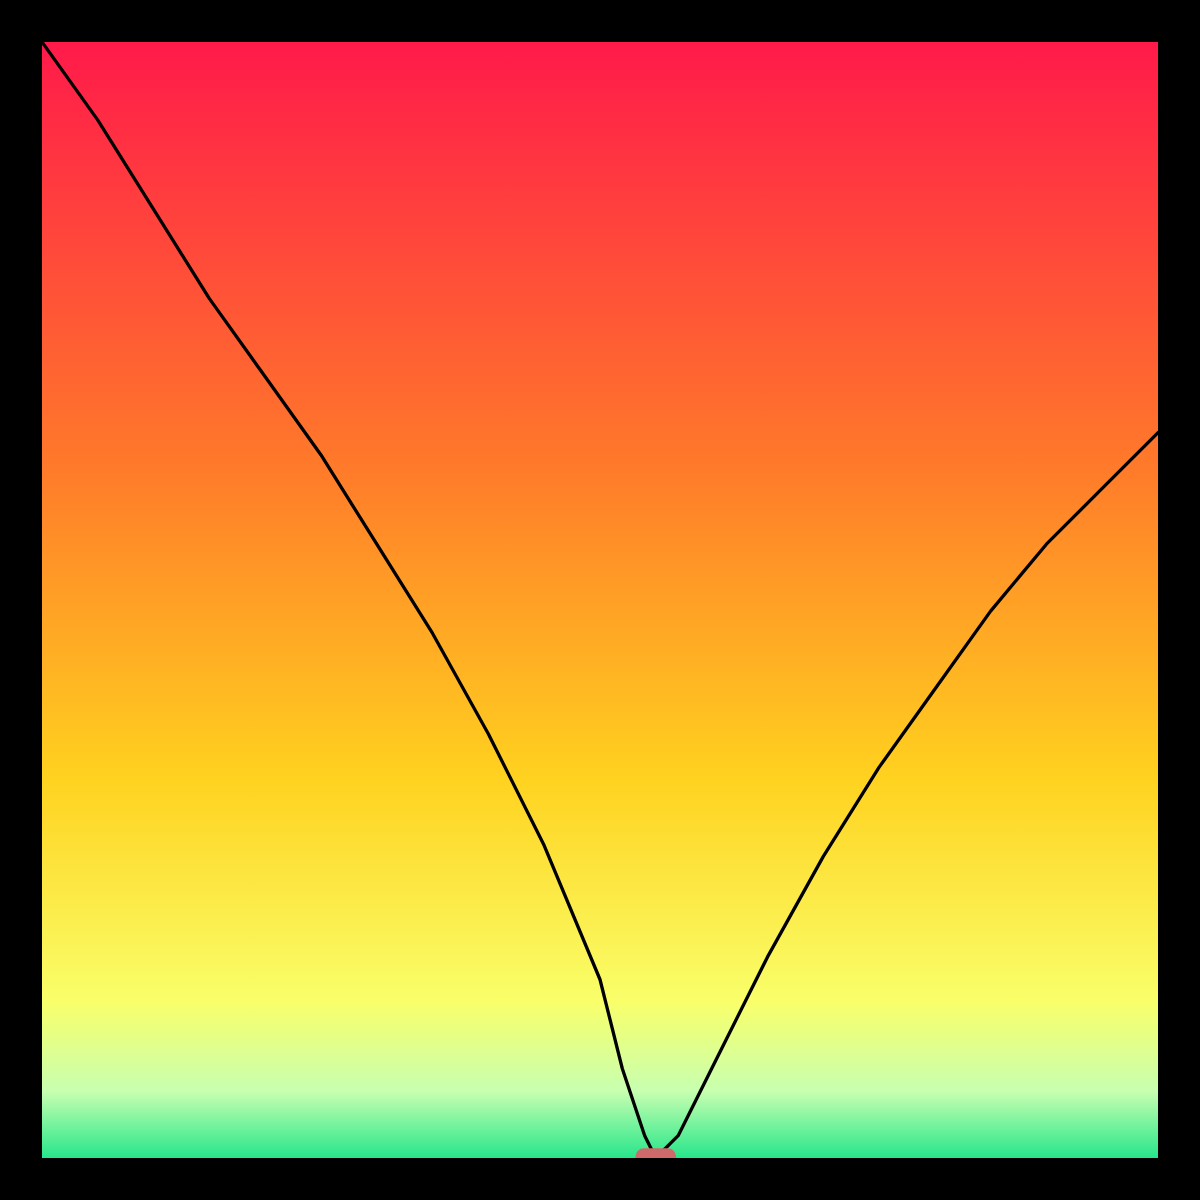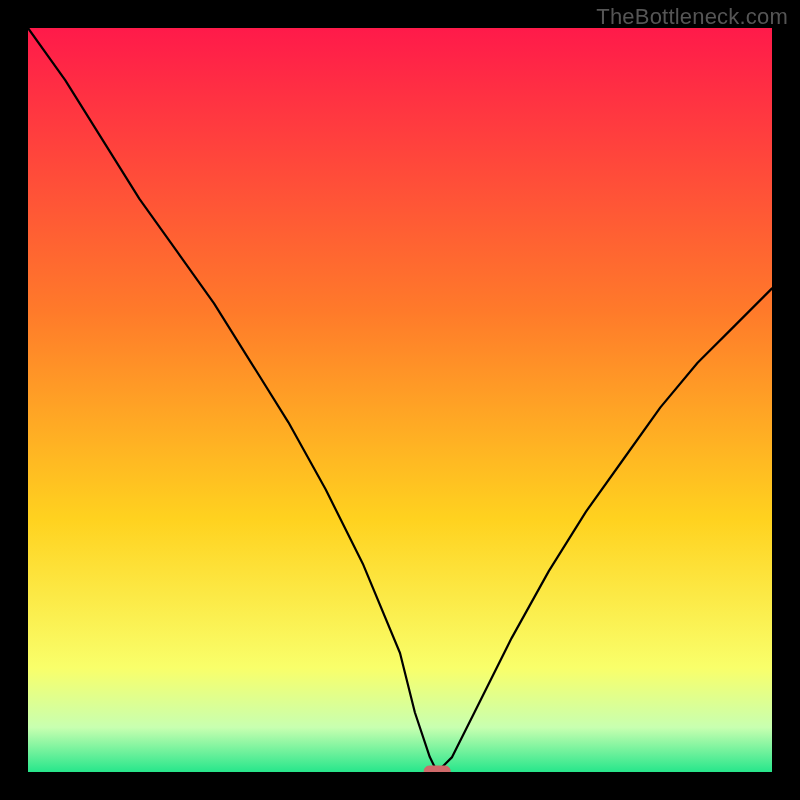--- a/index.html
+++ b/index.html
@@ -50,21 +50,20 @@
   }
   .marker {
     fill: #cf6a6a;
     stroke: #cf6a6a;
   }
 </style>
 </head>
 <body>
 
 <div class="frame">
-  <div class="watermark">TheBottleneck.com</div>
 
   <div class="plot">
     <svg viewBox="0 0 744 744" preserveAspectRatio="none">
       <defs>
         <linearGradient id="bg-grad" x1="0" y1="0" x2="0" y2="1">
           <stop offset="0%" stop-color="#ff1a4a"></stop>
           <stop offset="38%" stop-color="#ff7a2a"></stop>
           <stop offset="66%" stop-color="#ffd21f"></stop>
           <stop offset="86%" stop-color="#f9ff6a"></stop>
           <stop offset="94%" stop-color="#c8ffb0"></stop>

